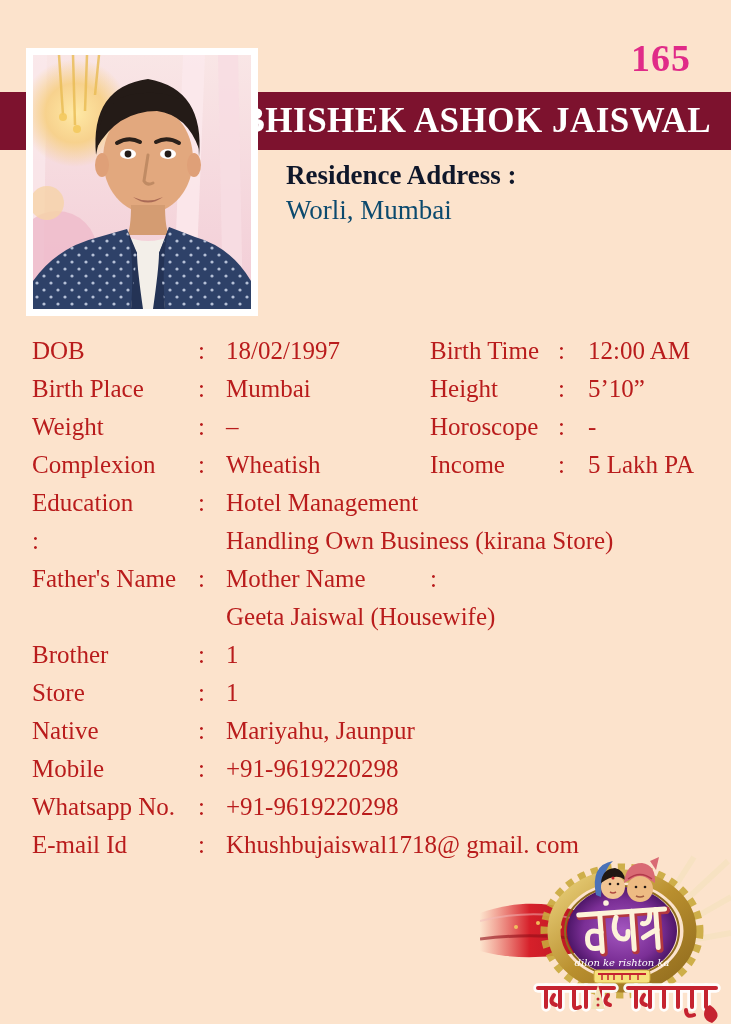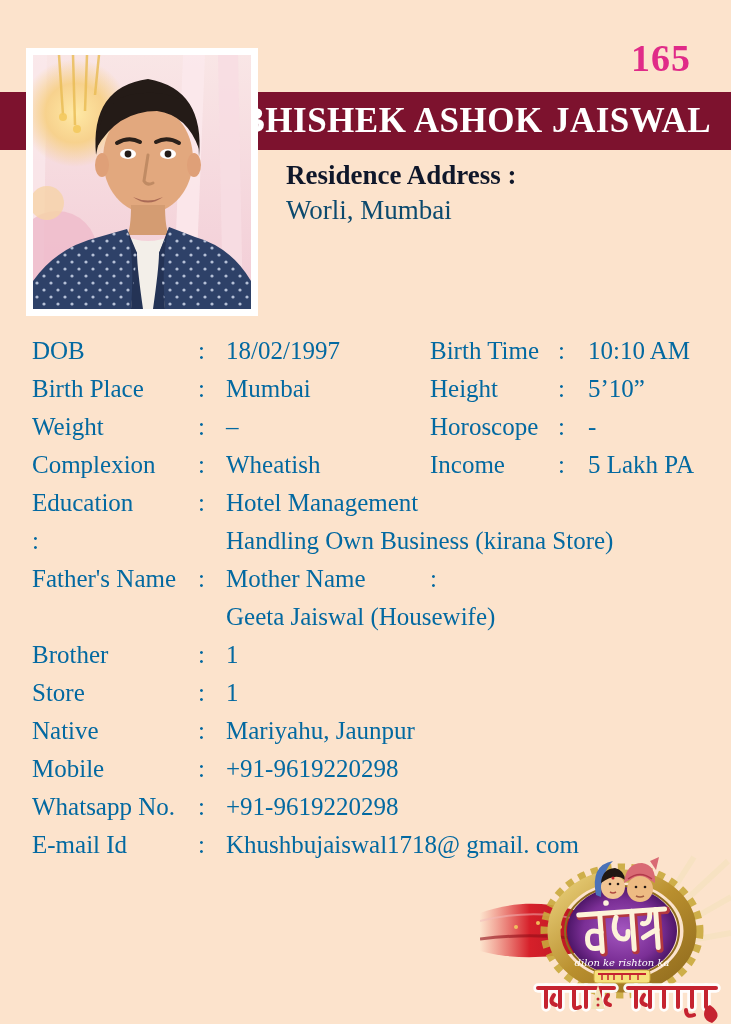--- a/index.html
+++ b/index.html
@@ -96,27 +96,27 @@
         <path d="M218,254 L218,226 Q198,192 162,182 L136,172 Q132,186 126,198 L132,254 Z" fill="url(#pg_dots)"></path>
       </g>
     </svg>
   </div>
 
   <div class="address-block">
     <div class="address-label">Residence Address :</div>
     <div class="address-value">Worli, Mumbai</div>
   </div>
 
-  <div class="details-grid" style="color: #0369a1;">
+  <div class="details-grid" style="color: #b91c1c;">
       <div class="detail-label">DOB</div>
       <div class="detail-colon">:</div>
       <div class="detail-value">18/02/1997</div>
       <div class="detail-label">Birth Time</div>
       <div class="detail-colon">:</div>
-      <div class="detail-value">10:10 AM</div>
+      <div class="detail-value">12:00 AM</div>
       <div class="detail-label">Birth Place</div>
       <div class="detail-colon">:</div>
       <div class="detail-value">Mumbai</div>
       <div class="detail-label">Height</div>
       <div class="detail-colon">:</div>
       <div class="detail-value">5’10”</div>
       <div class="detail-label">Weight</div>
       <div class="detail-colon">:</div>
       <div class="detail-value">–</div>
       <div class="detail-label">Horoscope</div>

